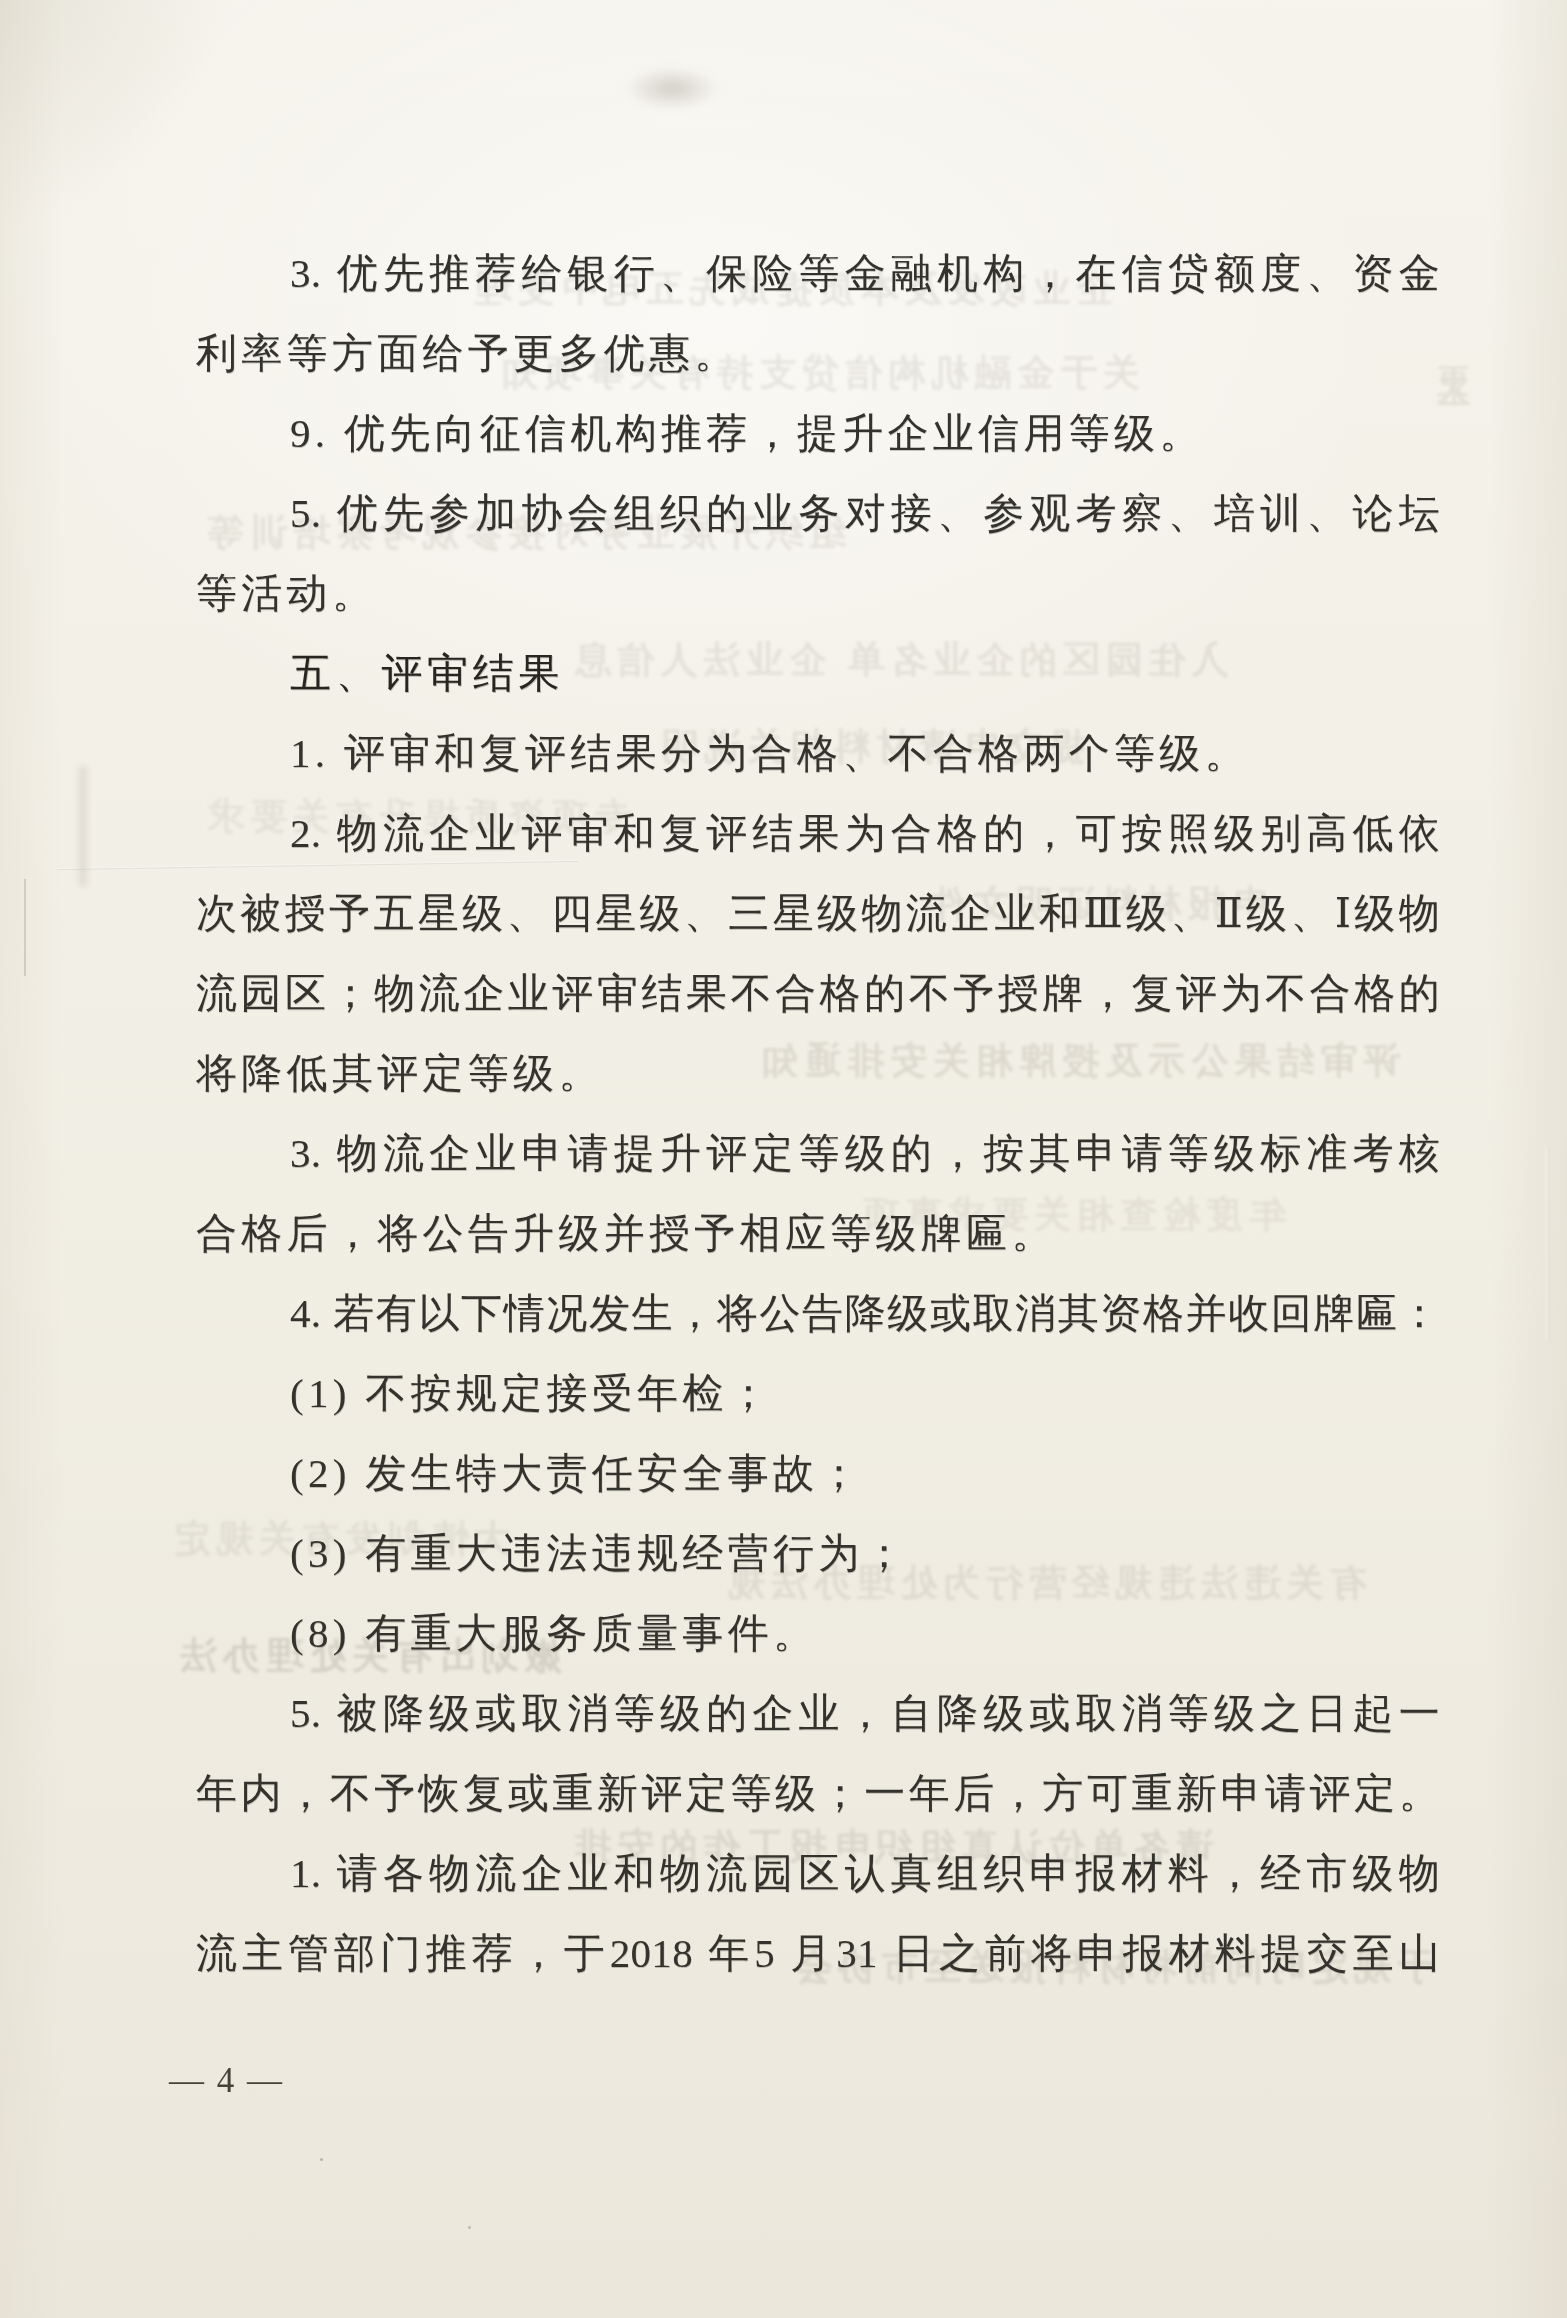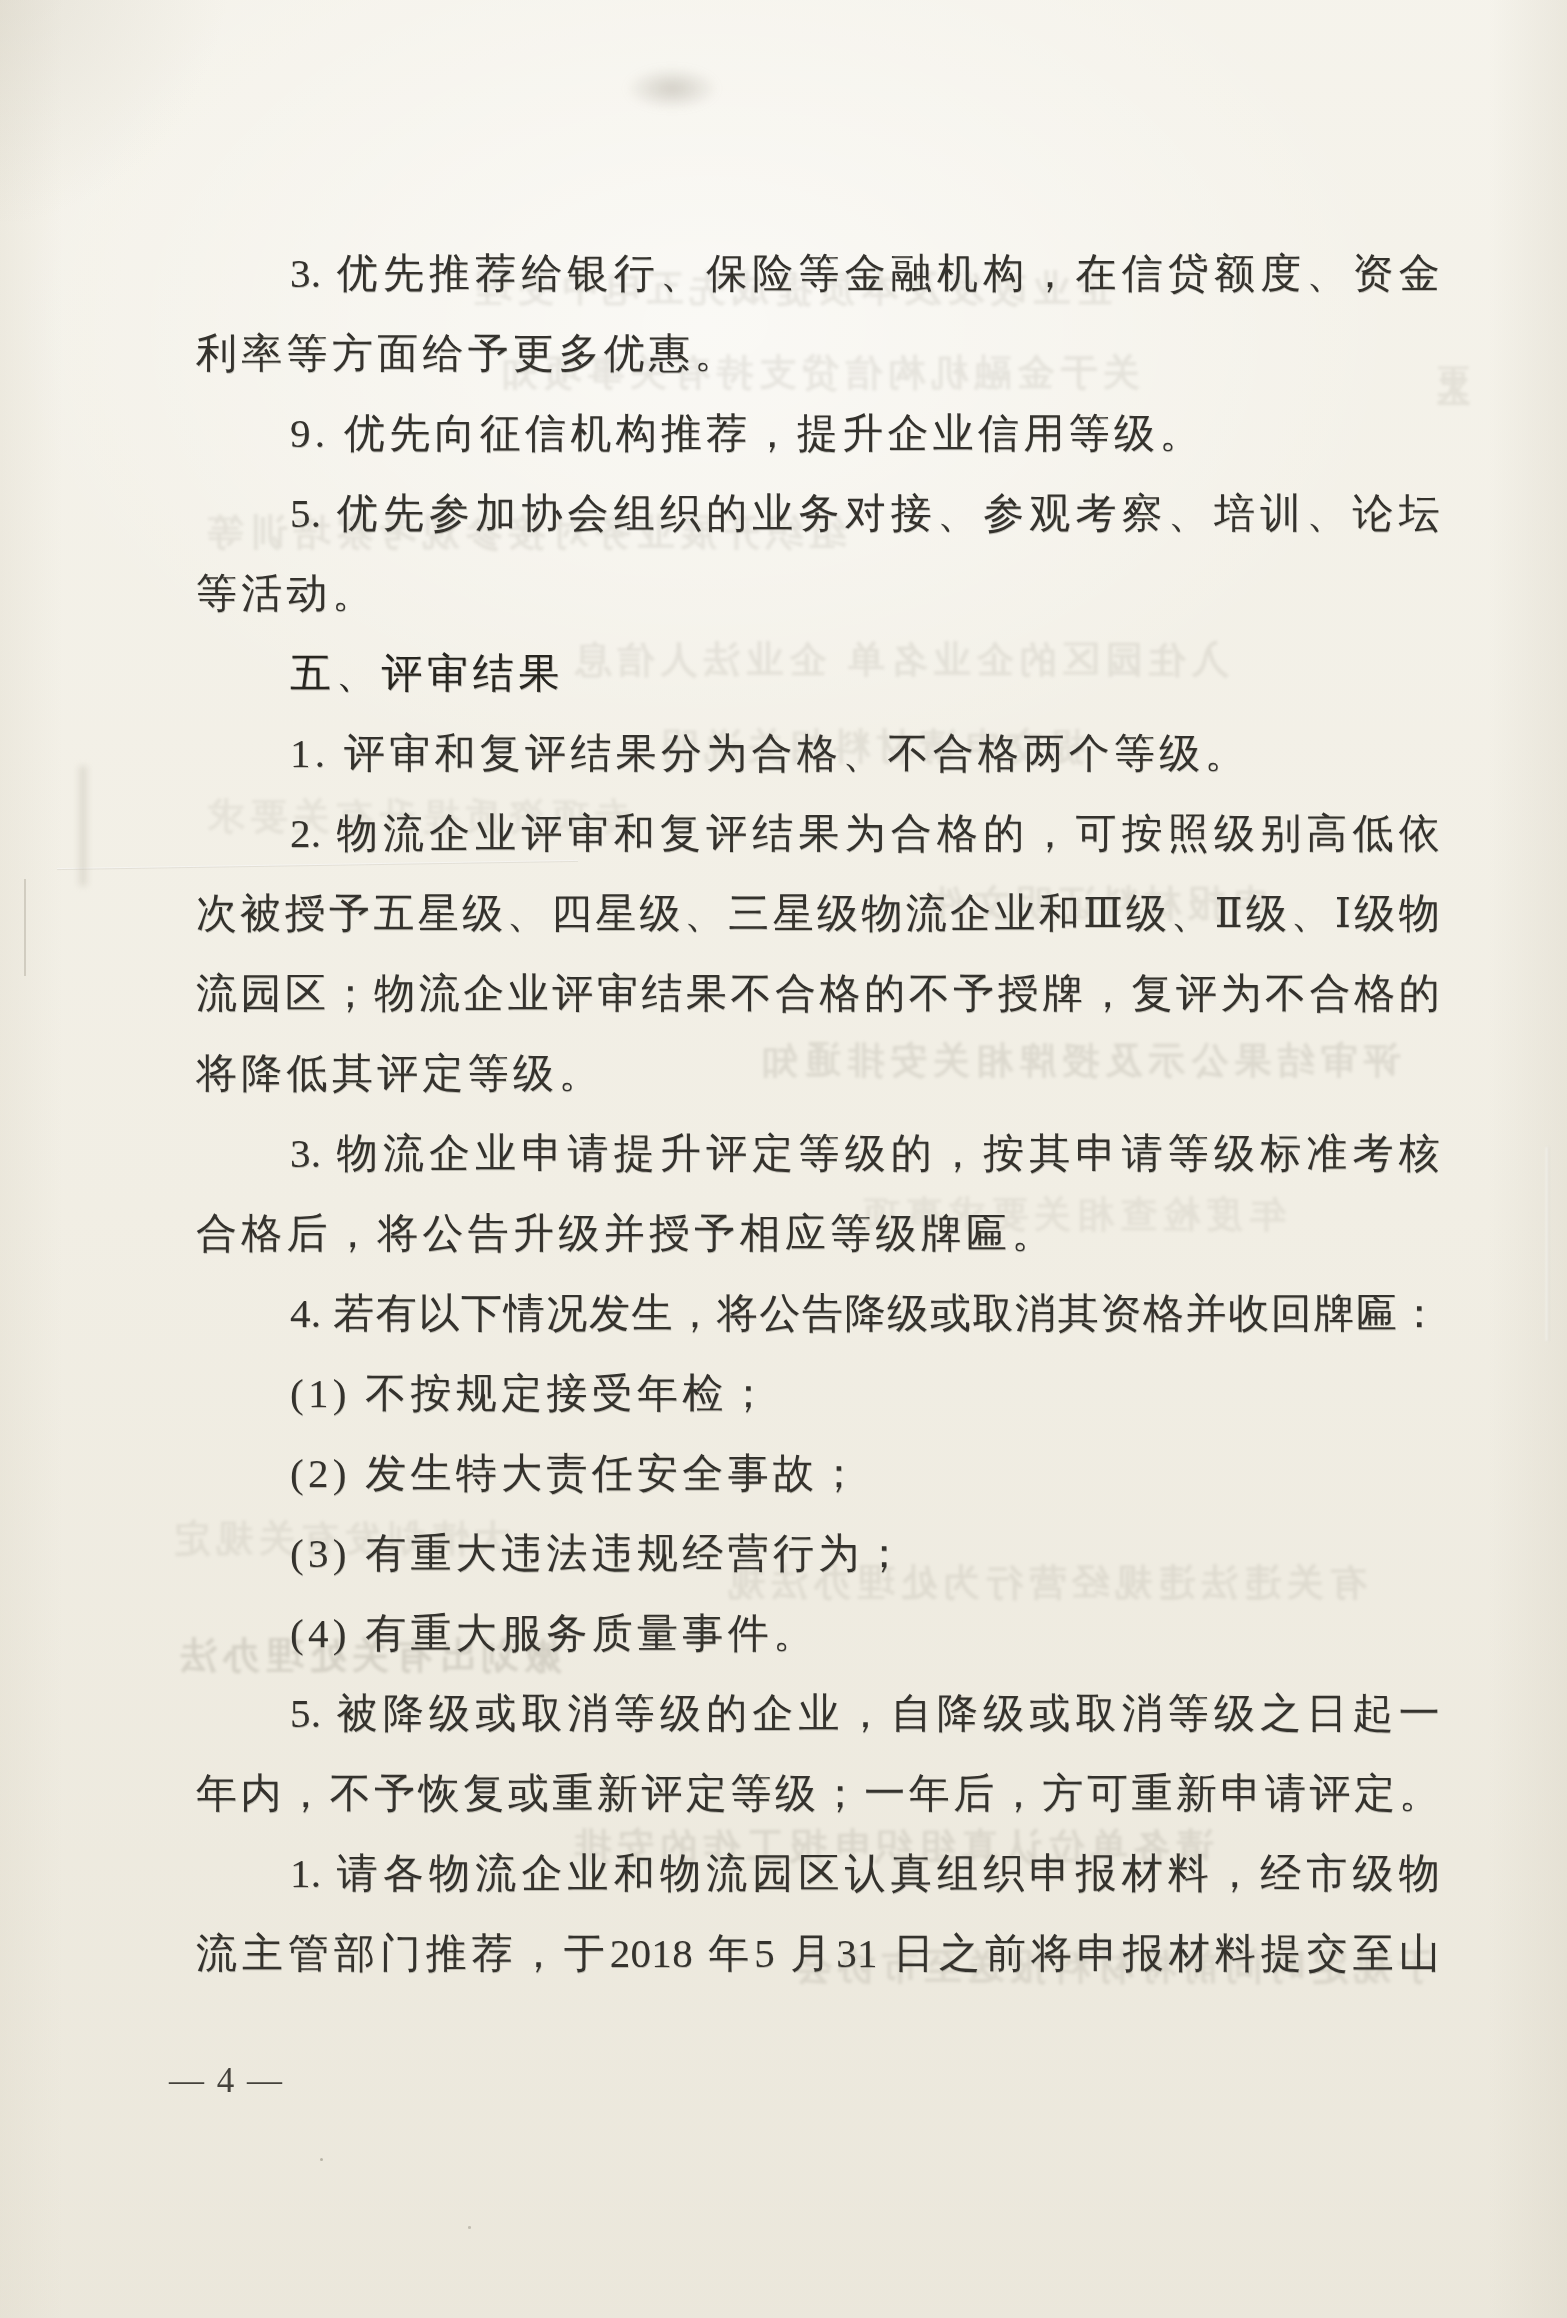--- a/index.html
+++ b/index.html
@@ -179,21 +179,21 @@
     <div class="line indent fill">2. 物流企业评审和复评结果为合格的，可按照级别高低依</div>
     <div class="line fill">次被授予五星级、四星级、三星级物流企业和Ⅲ级、Ⅱ级、Ⅰ级物</div>
     <div class="line fill">流园区；物流企业评审结果不合格的不予授牌，复评为不合格的</div>
     <div class="line">将降低其评定等级。</div>
     <div class="line indent fill">3. 物流企业申请提升评定等级的，按其申请等级标准考核</div>
     <div class="line">合格后，将公告升级并授予相应等级牌匾。</div>
     <div class="line indent fill">4. 若有以下情况发生，将公告降级或取消其资格并收回牌匾：</div>
     <div class="line indent">(1) 不按规定接受年检；</div>
     <div class="line indent">(2) 发生特大责任安全事故；</div>
     <div class="line indent">(3) 有重大违法违规经营行为；</div>
-    <div class="line indent">(4) 有重大服务质量事件。</div>
+    <div class="line indent">(8) 有重大服务质量事件。</div>
     <div class="line indent fill">5. 被降级或取消等级的企业，自降级或取消等级之日起一</div>
     <div class="line fill">年内，不予恢复或重新评定等级；一年后，方可重新申请评定。</div>
     <div class="line indent fill">1. 请各物流企业和物流园区认真组织申报材料，经市级物</div>
     <div class="line fill">流主管部门推荐，于2018 年5 月31 日之前将申报材料提交至山</div>
   </div>
 
   <div class="page-number">— 4 —</div>
 
 </div>
 

